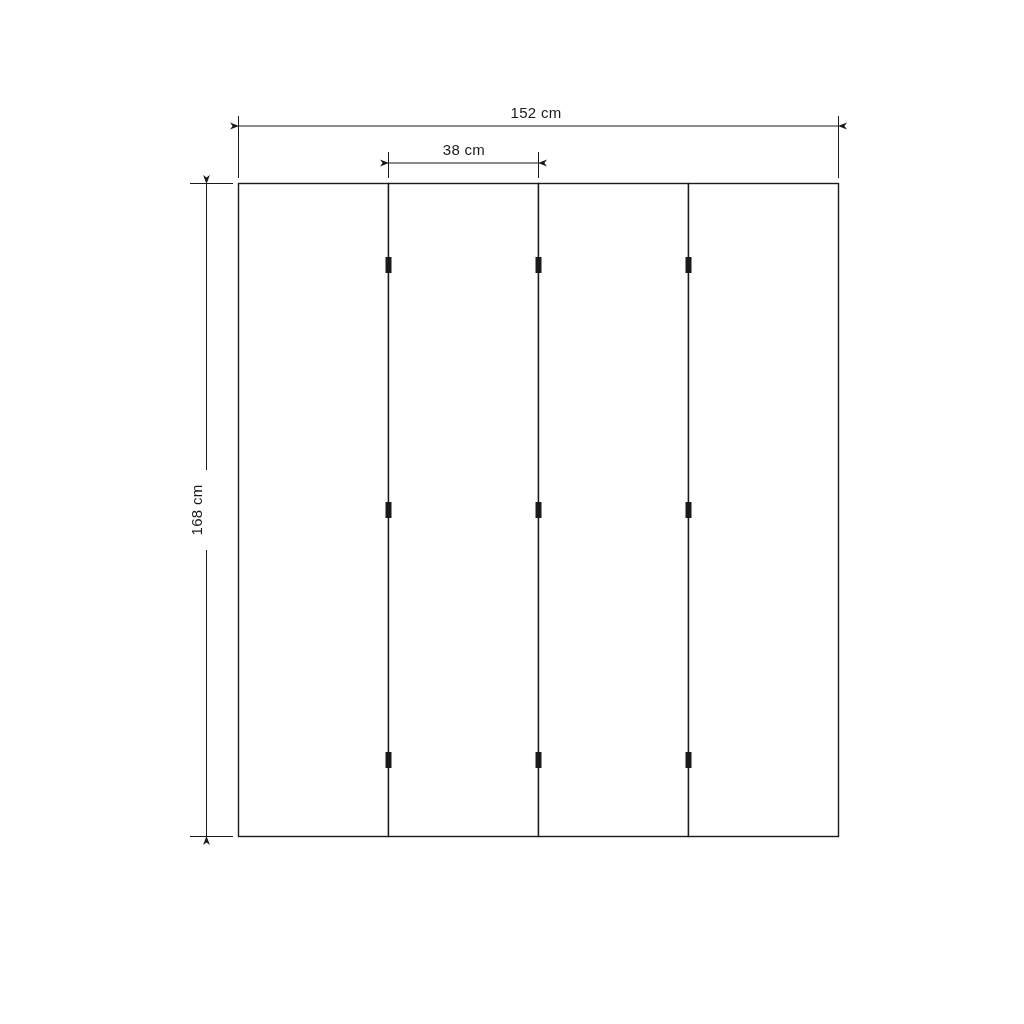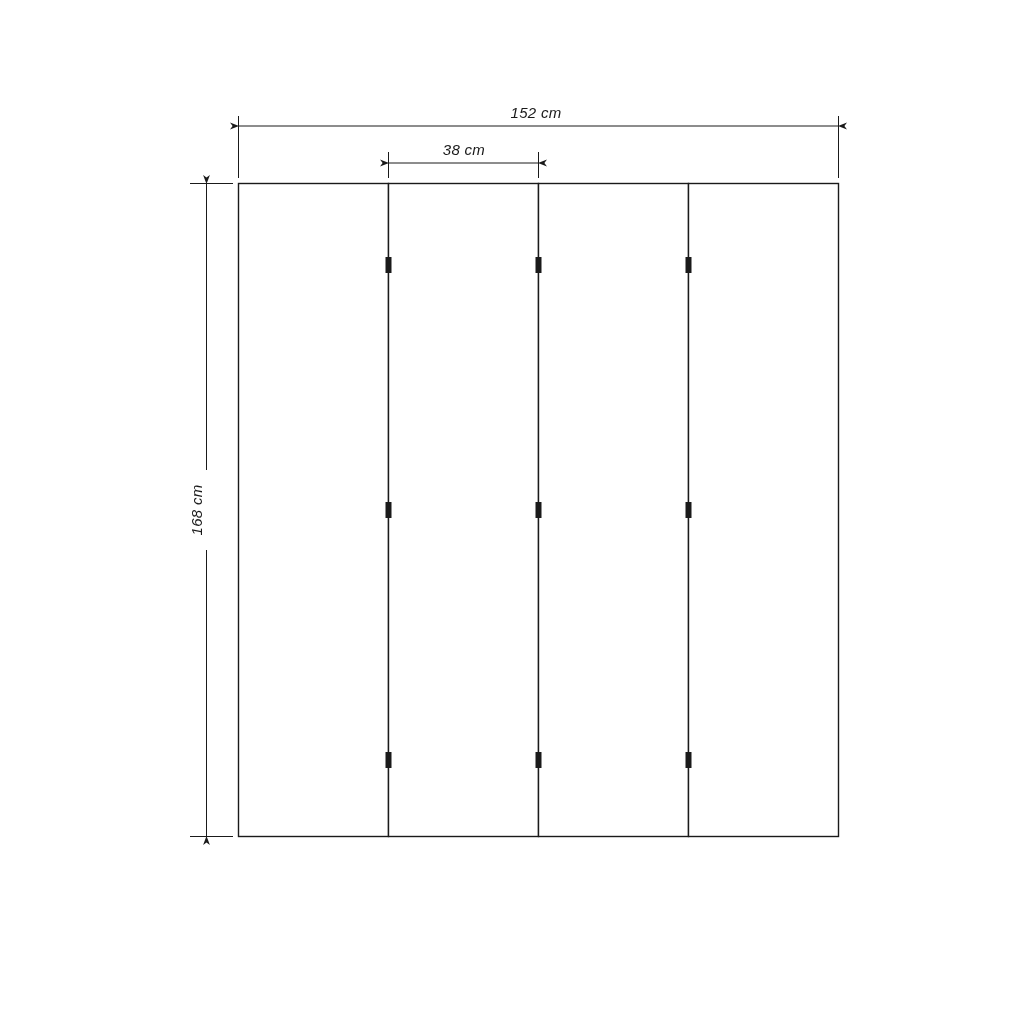--- a/index.html
+++ b/index.html
@@ -11,21 +11,20 @@
     width: 1024px;
     height: 1024px;
     font-family: "Liberation Sans", sans-serif;
     color: #1a1a1a;
     overflow: hidden;
   }
   #stage {
     position: relative;
     width: 960px;
     height: 1024px;
-    font-style: italic;
   }
   svg#diagram {
     position: absolute;
     left: 0;
     top: 0;
     width: 1024px;
     height: 1024px;
     display: block;
   }
   .dim-label {

